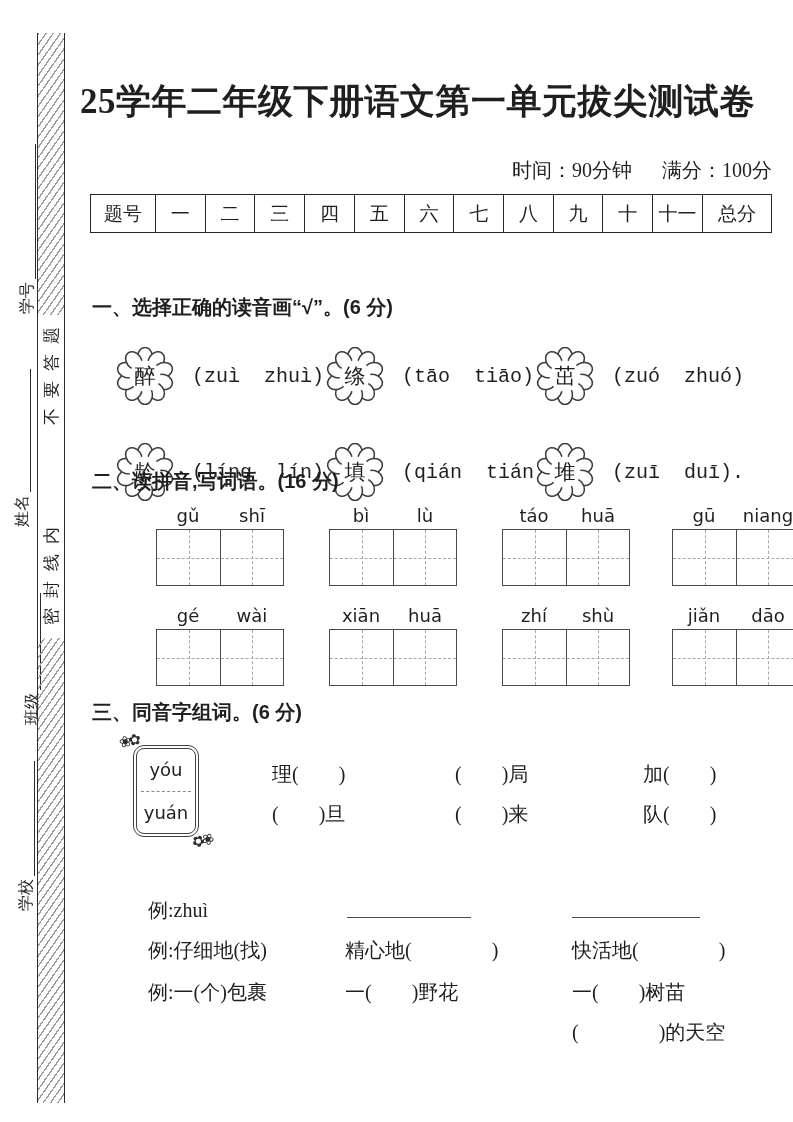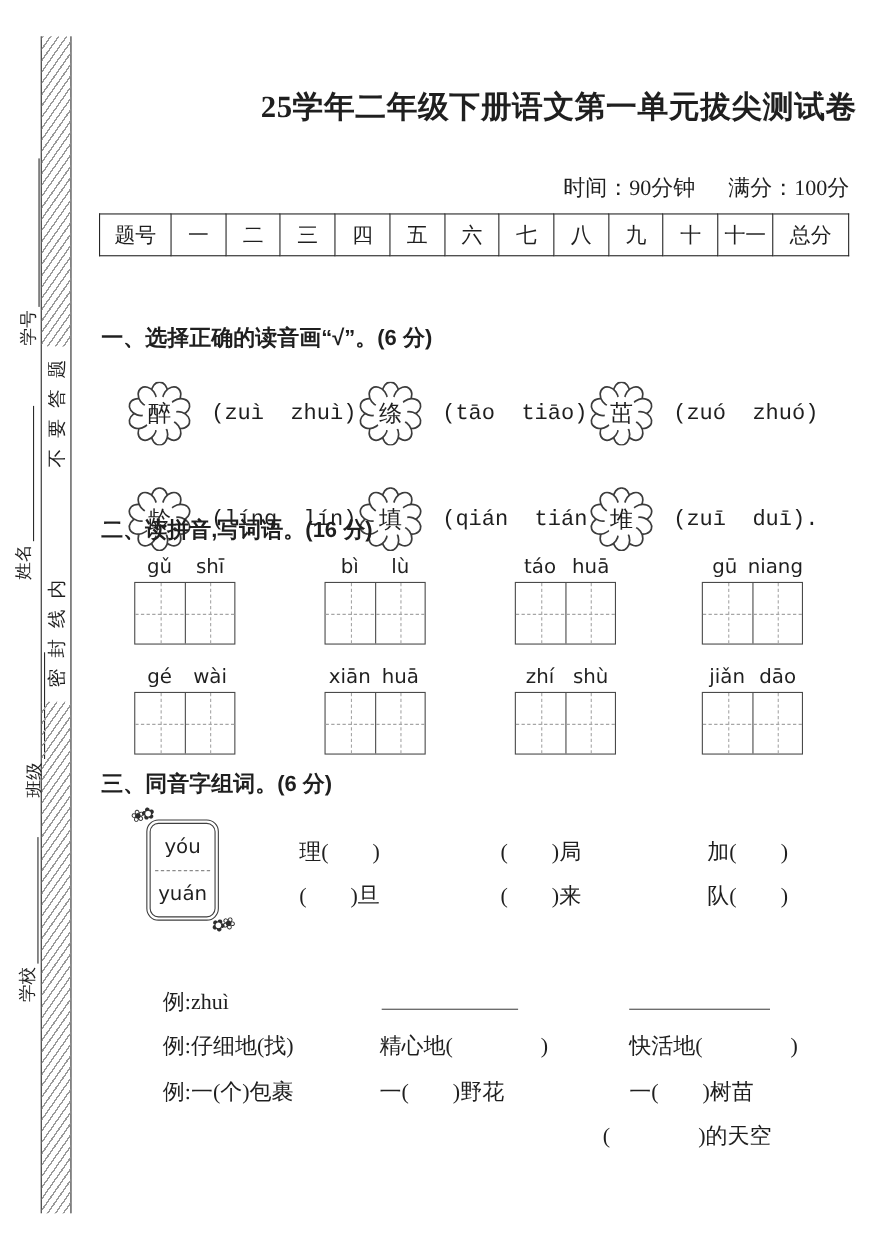--- a/index.html
+++ b/index.html
@@ -21,22 +21,22 @@
   .side-field{position:absolute;display:flex;align-items:flex-end;gap:3px;height:22px;
       transform:rotate(-90deg);transform-origin:0 0;}
   .side-field .f-label{font-size:16px;line-height:18px;white-space:nowrap;}
   .side-field .f-line{flex:1;border-bottom:1.3px solid #2b2b2b;height:15px;}
   #field-xuehao{left:14px;top:314px;width:170px;}
   #field-xingming{left:9px;top:527px;width:158px;}
   #field-banji{left:19px;top:725px;width:132px;}
   #field-xuexiao{left:13px;top:911px;width:150px;}
 
   
-  .title{position:absolute;left:80px;right:14px;top:78px;text-align:right;
-      font-size:28px;font-weight:700;letter-spacing:.5px;white-space:nowrap;}
+  .title{position:absolute;left:80px;right:14px;top:78px;text-align:left;
+      font-size:35px;font-weight:700;letter-spacing:.5px;white-space:nowrap;}
   .meta{position:absolute;top:157px;right:21px;display:flex;gap:30px;font-size:20px;}
 
   
   .score-table{position:absolute;left:90px;top:194px;width:682px;border-collapse:collapse;
       table-layout:fixed;font-size:19px;}
   .score-table td{border:1.6px solid #262626;text-align:center;padding:0;height:34px;}
   .score-table tr:first-child td{height:37px;}
   .score-table td.c-first{width:64px;}
   .score-table td.c-last{width:68px;}
 
@@ -46,21 +46,21 @@
 
   
   .q1-item{position:absolute;display:flex;align-items:center;}
   .flower{position:relative;width:58px;height:58px;flex:0 0 58px;}
   .flower svg{position:absolute;inset:0;width:100%;height:100%;}
   .flower .hz{position:absolute;inset:0;display:flex;align-items:center;justify-content:center;
       font-size:21px;}
   .q1-opts{font-size:20px;margin-left:18px;white-space:pre;font-family:Liberation Mono, monospace;}
 
   
-  .q2-block{position:absolute;width:92px;}
+  .q2-block{position:absolute;width:128px;margin-left:34px;}
   .q2-pinyin{display:flex;height:24px;font-size:18px;font-family:"DejaVu Sans",sans-serif;}
   .q2-pinyin span{flex:1;text-align:center;white-space:pre;}
   .tzg{position:relative;height:55px;border:1.4px solid #4a4a4a;background:#fff;}
   .tzg .v-mid{position:absolute;top:0;bottom:0;left:50%;width:0;border-left:1.3px solid #4a4a4a;}
   .tzg .v-dash{position:absolute;top:0;bottom:0;width:0;border-left:1px dashed #a6a6a6;}
   .tzg .v-dash.q1{left:25%;} .tzg .v-dash.q3{left:75%;}
   .tzg .h-dash{position:absolute;left:0;right:0;top:50%;height:0;border-top:1px dashed #a6a6a6;}
 
   
   .sound-box{position:absolute;left:136px;top:748px;width:58px;height:84px;
@@ -341,15 +341,15 @@
   <div class="q4-line" id="q4-line-2"></div>
 
   <div class="q4-cell" style="left:148px;top:937px">例:仔细地(找)</div>
   <div class="q4-cell" style="left:345px;top:937px">精心地(　　　　)</div>
   <div class="q4-cell" style="left:572px;top:937px">快活地(　　　　)</div>
 
   <div class="q4-cell" style="left:148px;top:979px">例:一(个)包裹</div>
   <div class="q4-cell" style="left:345px;top:979px">一(　　)野花</div>
   <div class="q4-cell" style="left:572px;top:979px">一(　　)树苗</div>
 
-  <div class="q4-cell" style="left:548px;top:1019px">(　　　　)的天空</div>
+  <div class="q4-cell" style="left:572px;top:1019px">(　　　　)的天空</div>
 
 </div>
 
 </body></html>

